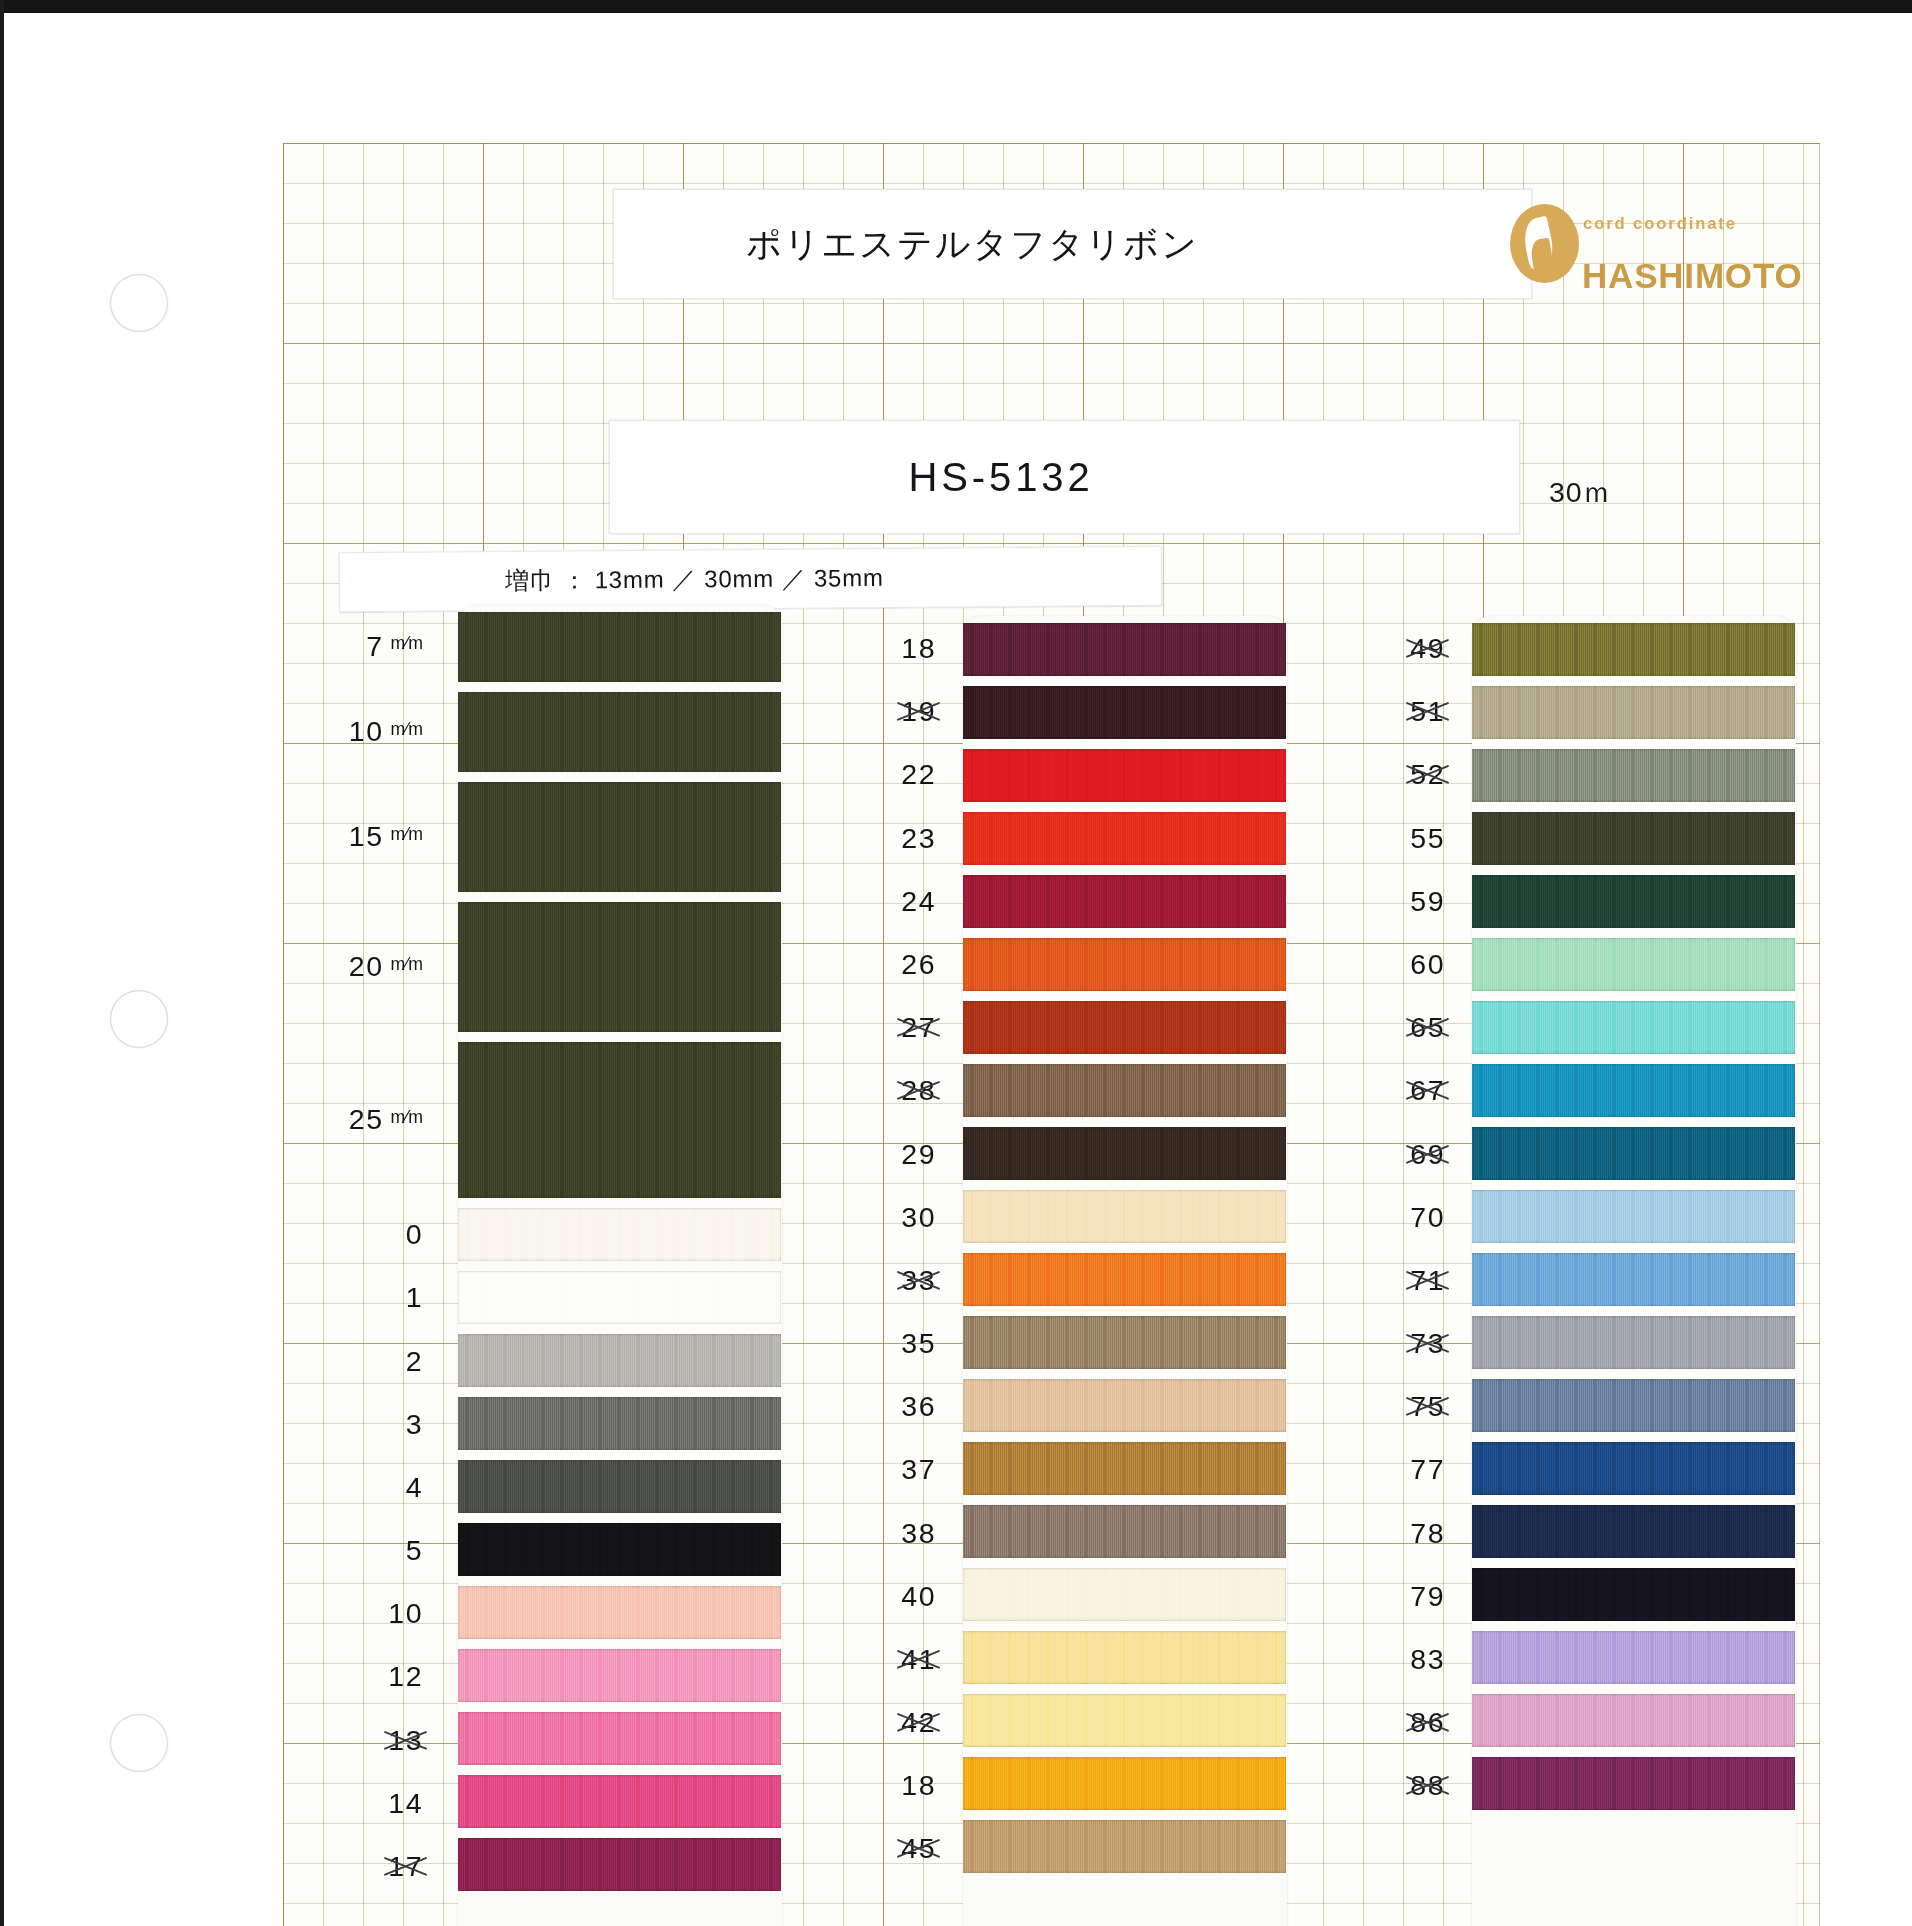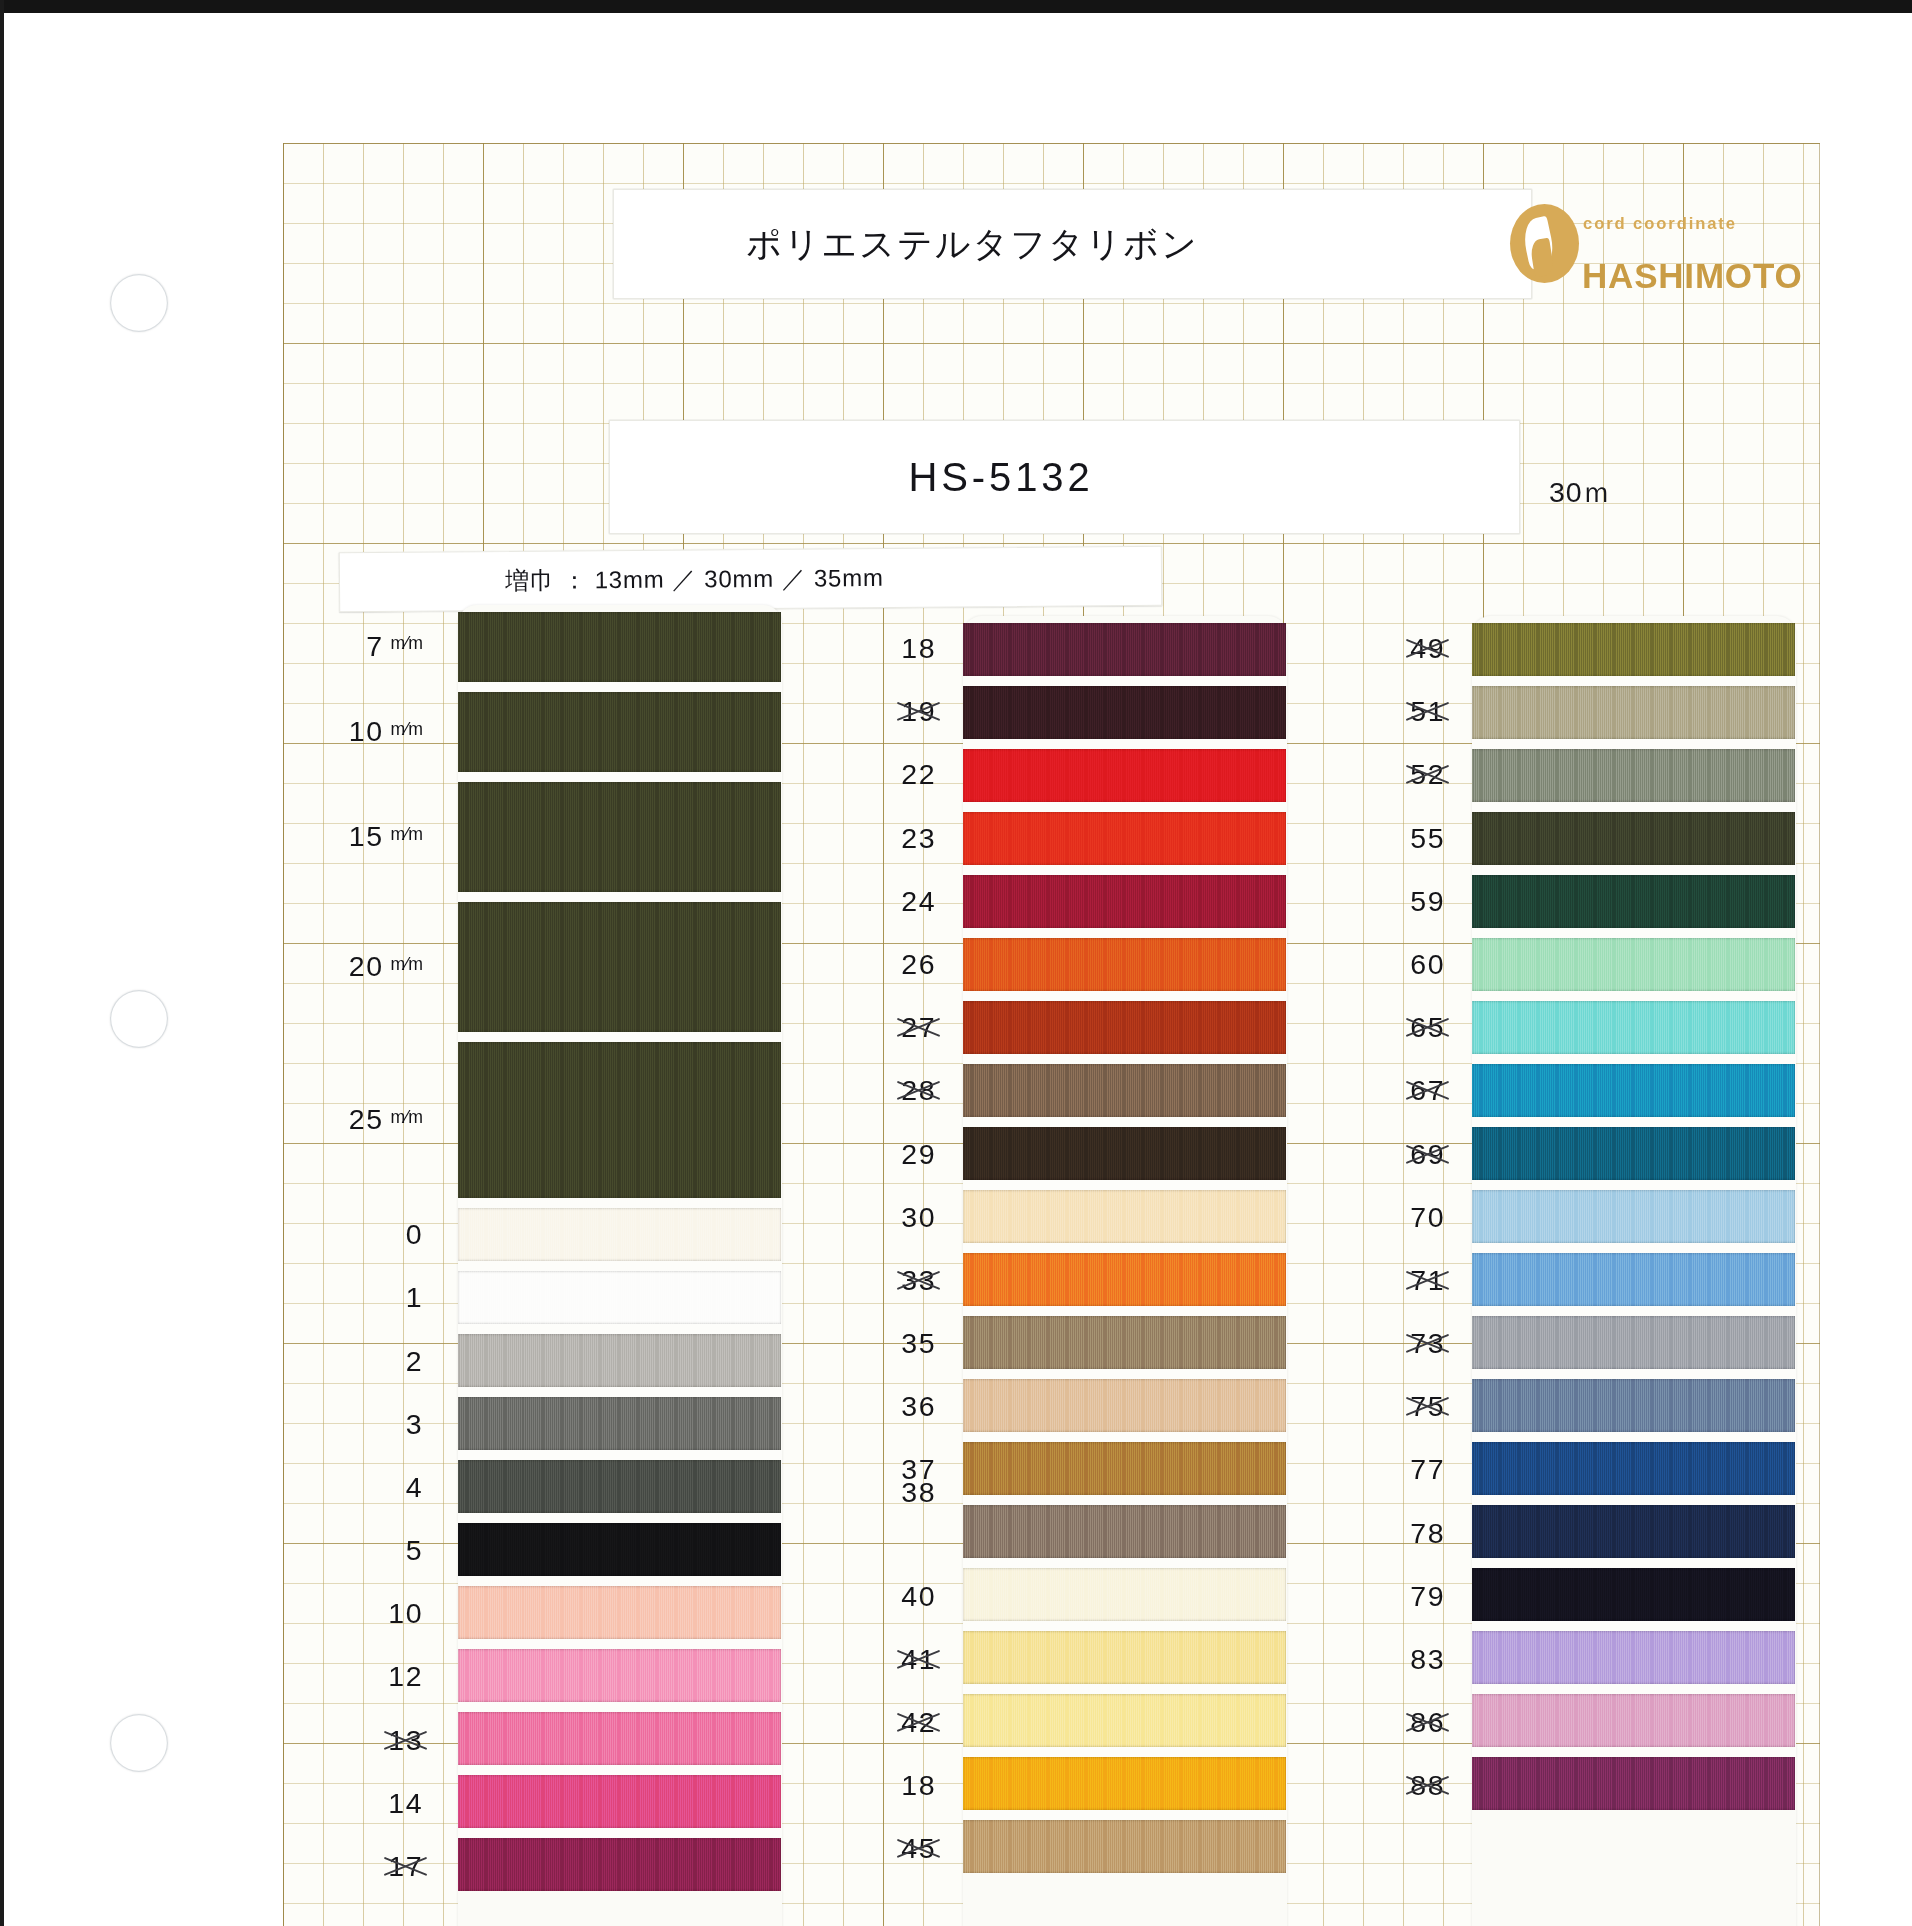--- a/index.html
+++ b/index.html
@@ -280,21 +280,21 @@
       <div class="lab" style="top: 271px;"><span>24</span></div>
       <div class="lab" style="top: 334px;"><span>26</span></div>
       <div class="lab" style="top: 397px;"><span>27</span><span class="x-mark"></span></div>
       <div class="lab" style="top: 460px;"><span>28</span><span class="x-mark"></span></div>
       <div class="lab" style="top: 524px;"><span>29</span></div>
       <div class="lab" style="top: 587px;"><span>30</span></div>
       <div class="lab" style="top: 650px;"><span>33</span><span class="x-mark"></span></div>
       <div class="lab" style="top: 713px;"><span>35</span></div>
       <div class="lab" style="top: 776px;"><span>36</span></div>
       <div class="lab" style="top: 839px;"><span>37</span></div>
-      <div class="lab" style="top: 862px;"><span>38</span></div>
+      <div class="lab" style="top: 903px;"><span>38</span></div>
       <div class="lab" style="top: 966px;"><span>40</span></div>
       <div class="lab" style="top: 1029px;"><span>41</span><span class="x-mark"></span></div>
       <div class="lab" style="top: 1092px;"><span>42</span><span class="x-mark"></span></div>
       <div class="lab" style="top: 1155px;"><span>18</span></div>
       <div class="lab" style="top: 1218px;"><span>45</span><span class="x-mark"></span></div>
     </div>
 </div>
 
 <div class="col" id="col-3">
   <div class="col-card">

